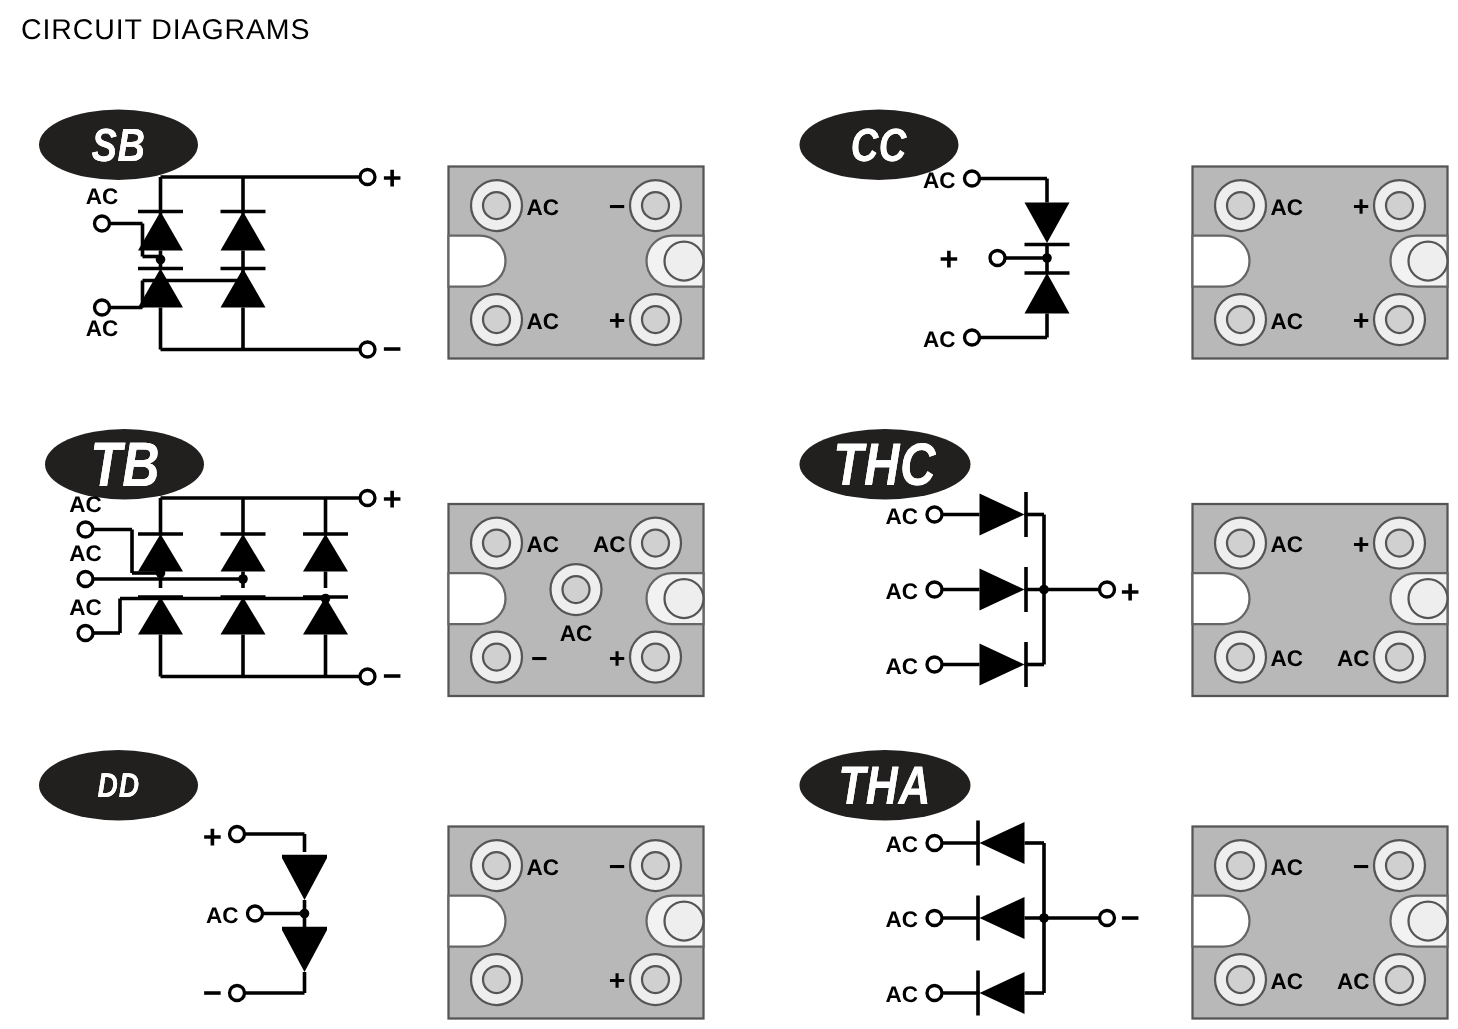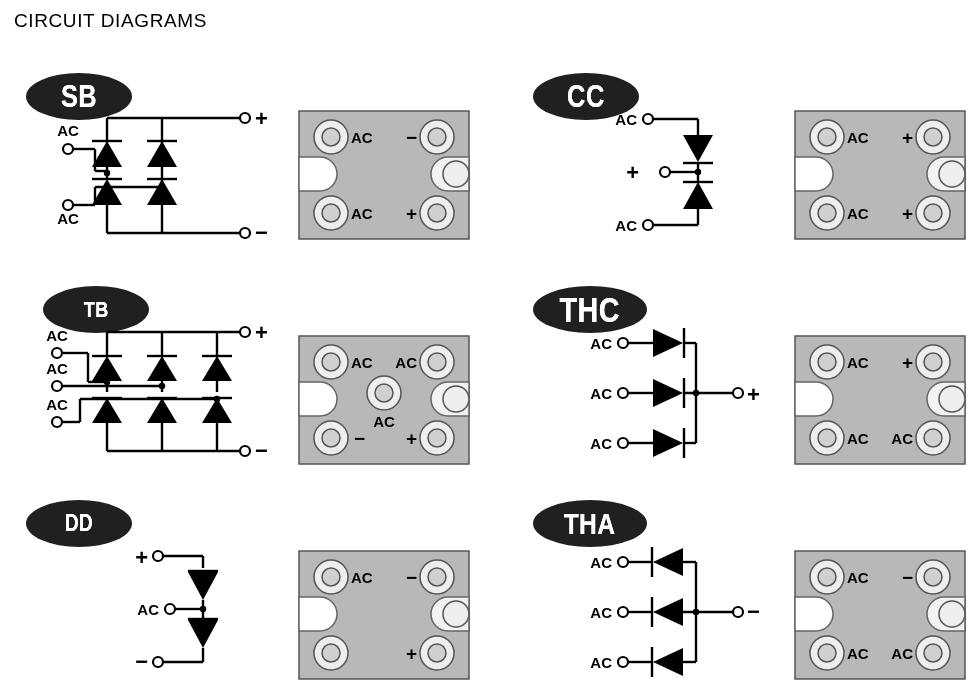--- a/index.html
+++ b/index.html
@@ -18,20 +18,21 @@
   .cell{position:absolute;}
   .badge{
     position:absolute;
     background:#221f1f;
     border-radius:50%;
     display:flex;align-items:center;justify-content:center;
     color:#fff;font-weight:bold;
     font-family:"Liberation Sans", sans-serif;
     letter-spacing:0.5px;
     line-height:1;
+    font-style:italic;
   }
   .badge span{
     transform:scaleX(0.82);
     display:block;
     text-shadow:0 0 0 #fff;
   }
   .schem{position:absolute;}
   .pkg{position:absolute;}
   svg{display:block;overflow:visible;}
   text{font-family:"Liberation Sans", sans-serif;font-weight:bold;}
@@ -205,21 +206,21 @@
       <text x="53" y="33" font-size="15">AC</text>
       <text x="119" y="34" font-size="19" text-anchor="end">+</text>
       <text x="53" y="109" font-size="15">AC</text>
       <text x="119" y="110" font-size="19" text-anchor="end">+</text>
     </svg>
   </div>
 </div>
 
 <div class="cell" style="left:0;top:0;">
 
-  <div class="badge" style="left:43px;top:286px;width:106px;height:47px;font-size:22px;">
+  <div class="badge" style="left:30px;top:286px;width:106px;height:47px;font-size:42px;">
     <span>TB</span>
   </div>
 
   <div class="schem" style="left:40px;top:320px;">
     <svg width="235" height="145" viewBox="0 0 235 145">
       <g stroke="#000" stroke-width="2.4" fill="none">
         <line x1="67" y1="12" x2="200" y2="12"></line>
         <line x1="67" y1="12" x2="67" y2="37"></line>
         <line x1="122" y1="12" x2="122" y2="37"></line>
         <line x1="177" y1="12" x2="177" y2="37"></line>
@@ -313,21 +314,21 @@
       <text x="119" y="33" font-size="15" text-anchor="end">AC</text>
       <text x="86" y="92" font-size="15" text-anchor="middle">AC</text>
       <text x="56" y="110" font-size="19">−</text>
       <text x="119" y="110" font-size="19" text-anchor="end">+</text>
     </svg>
   </div>
 </div>
 
 <div class="cell" style="left:0;top:0;">
 
-  <div class="badge" style="left:533px;top:286px;width:114px;height:47px;font-size:35px;">
+  <div class="badge" style="left:533px;top:286px;width:114px;height:47px;font-size:40px;">
     <span>THC</span>
   </div>
 
   <div class="schem" style="left:595px;top:325px;">
     <svg width="185" height="140" viewBox="0 0 185 140">
       <g stroke="#000" stroke-width="2.4" fill="none">
         <line x1="33" y1="18" x2="58" y2="18"></line>
         <line x1="33" y1="68" x2="58" y2="68"></line>
         <line x1="33" y1="118" x2="58" y2="118"></line>
         <line x1="88" y1="18" x2="101" y2="18"></line>
@@ -453,21 +454,21 @@
         </g>
       <text x="53" y="33" font-size="15">AC</text>
       <text x="119" y="34" font-size="19" text-anchor="end">−</text>
       <text x="119" y="110" font-size="19" text-anchor="end">+</text>
     </svg>
   </div>
 </div>
 
 <div class="cell" style="left:0;top:0;">
 
-  <div class="badge" style="left:533px;top:500px;width:114px;height:47px;font-size:30px;">
+  <div class="badge" style="left:533px;top:500px;width:114px;height:47px;font-size:36px;">
     <span>THA</span>
   </div>
 
   <div class="schem" style="left:595px;top:540px;">
     <svg width="185" height="145" viewBox="0 0 185 145">
       <g stroke="#000" stroke-width="2.4" fill="none">
         <line x1="33" y1="22" x2="58" y2="22"></line>
         <line x1="33" y1="72" x2="58" y2="72"></line>
         <line x1="33" y1="122" x2="58" y2="122"></line>
         <line x1="88" y1="22" x2="101" y2="22"></line>

